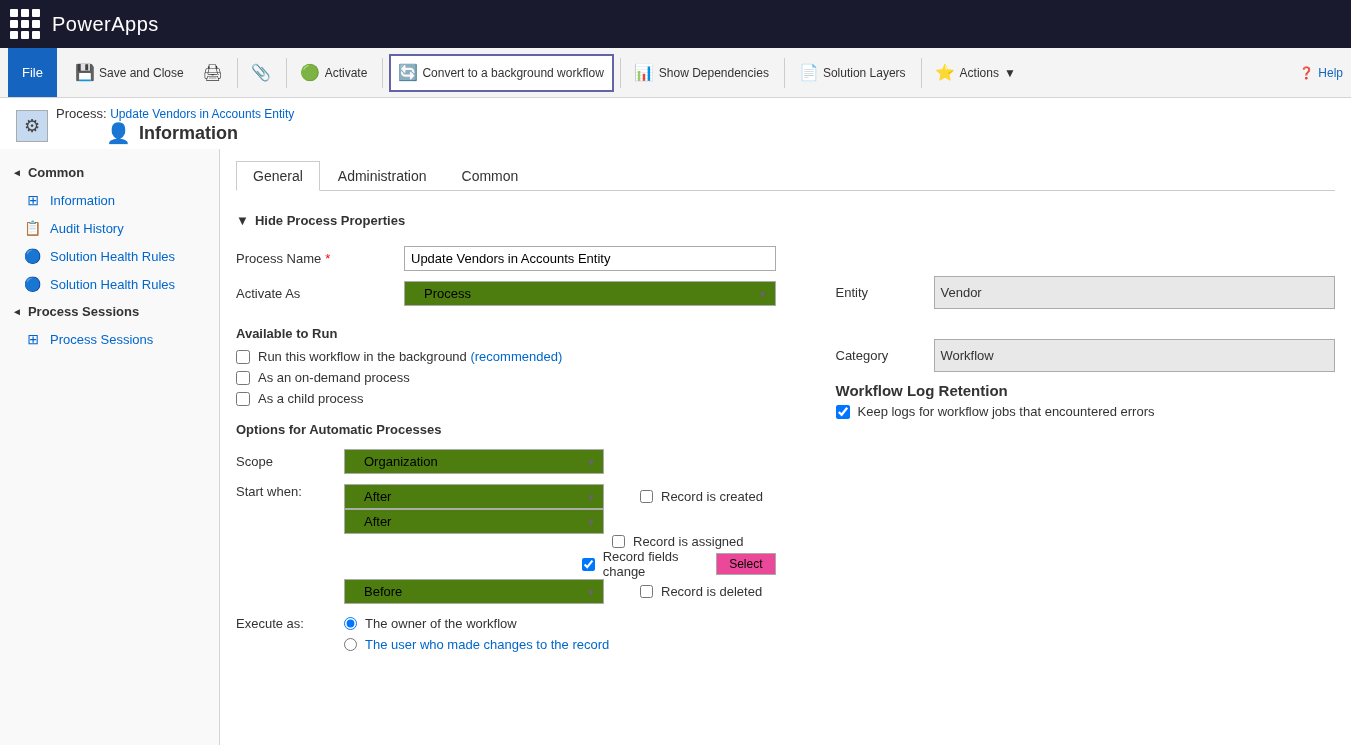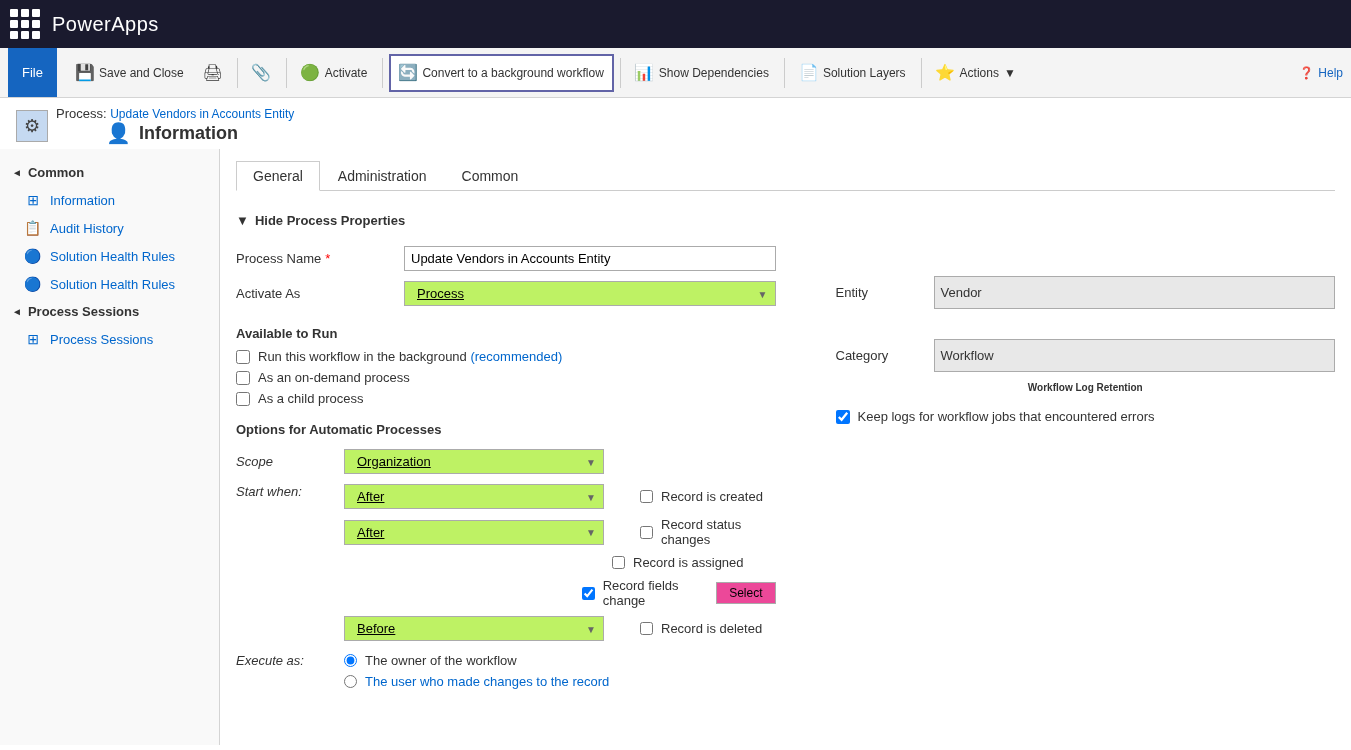--- a/index.html
+++ b/index.html
@@ -242,28 +242,27 @@
     .required-star { color: red; }
     .form-input {
       border: 1px solid #ababab;
       padding: 4px 6px;
       font-size: 13px;
       background: #fff;
       width: 100%;
     }
     .form-select {
       border: 1px solid #ababab;
-      padding: 4px 24px 4px 12px;
-      font-size: 13px;
-      background: #bef264;
+      padding: 4px 24px 4px 19px;
+      font-size: 13px;
+      background: #4d7c0f;
       width: 100%;
       appearance: none;
       -webkit-appearance: none;
       position: relative;
-      text-decoration: underline;
     }
     .select-wrapper {
       position: relative;
       width: 100%;
     }
     .select-wrapper::after {
       content: '▼';
       position: absolute;
       right: 8px;
       top: 50%;
@@ -323,35 +322,34 @@
       height: 14px;
     }
     .link-blue { color: #0066cc; }
 
     
     .workflow-log-section {
       margin-top: 8px;
     }
     .workflow-log-title {
       font-weight: 700;
-      font-size: 10px;
-      margin-bottom: 16px;
-      text-align: center;
+      font-size: 15px;
+      margin-bottom: 5px;
     }
 
     
     .options-section { margin-top: 4px; }
     .options-title {
       font-weight: 700;
       font-size: 13px;
       margin-bottom: 12px;
     }
-    .options-label { font-size: 13px; color: #333; font-style: italic; }
-
-    .start-when-rows { display: flex; flex-direction: column; gap: 8px; }
+    .options-label { font-size: 13px; color: #333; }
+
+    .start-when-rows { display: flex; flex-direction: column; }
     .start-row {
       display: grid;
       grid-template-columns: 260px 20px 1fr;
       gap: 8px;
       align-items: center;
     }
     .start-row-checkbox { display: flex; align-items: center; gap: 8px; }
 
     .select-btn {
       background: #ec4899;
@@ -577,24 +575,20 @@
                 </div>
               </div>
 
               <div class="start-row">
                 <div class="select-wrapper">
                   <select class="form-select">
                     <option>After</option><option>Before</option>
                   </select>
                 </div>
                 <span></span>
-                <div class="start-row-checkbox">
-                  <input type="checkbox" style="">
-                  <span>Record status changes</span>
-                </div>
               </div>
 
               <div style="display:flex; align-items:center; gap:8px; padding-left: 0;">
                 <div style="width:260px;"></div>
                 <div class="start-row-checkbox">
                   <input type="checkbox" style="">
                   <span>Record is assigned</span>
                 </div>
               </div>
 

